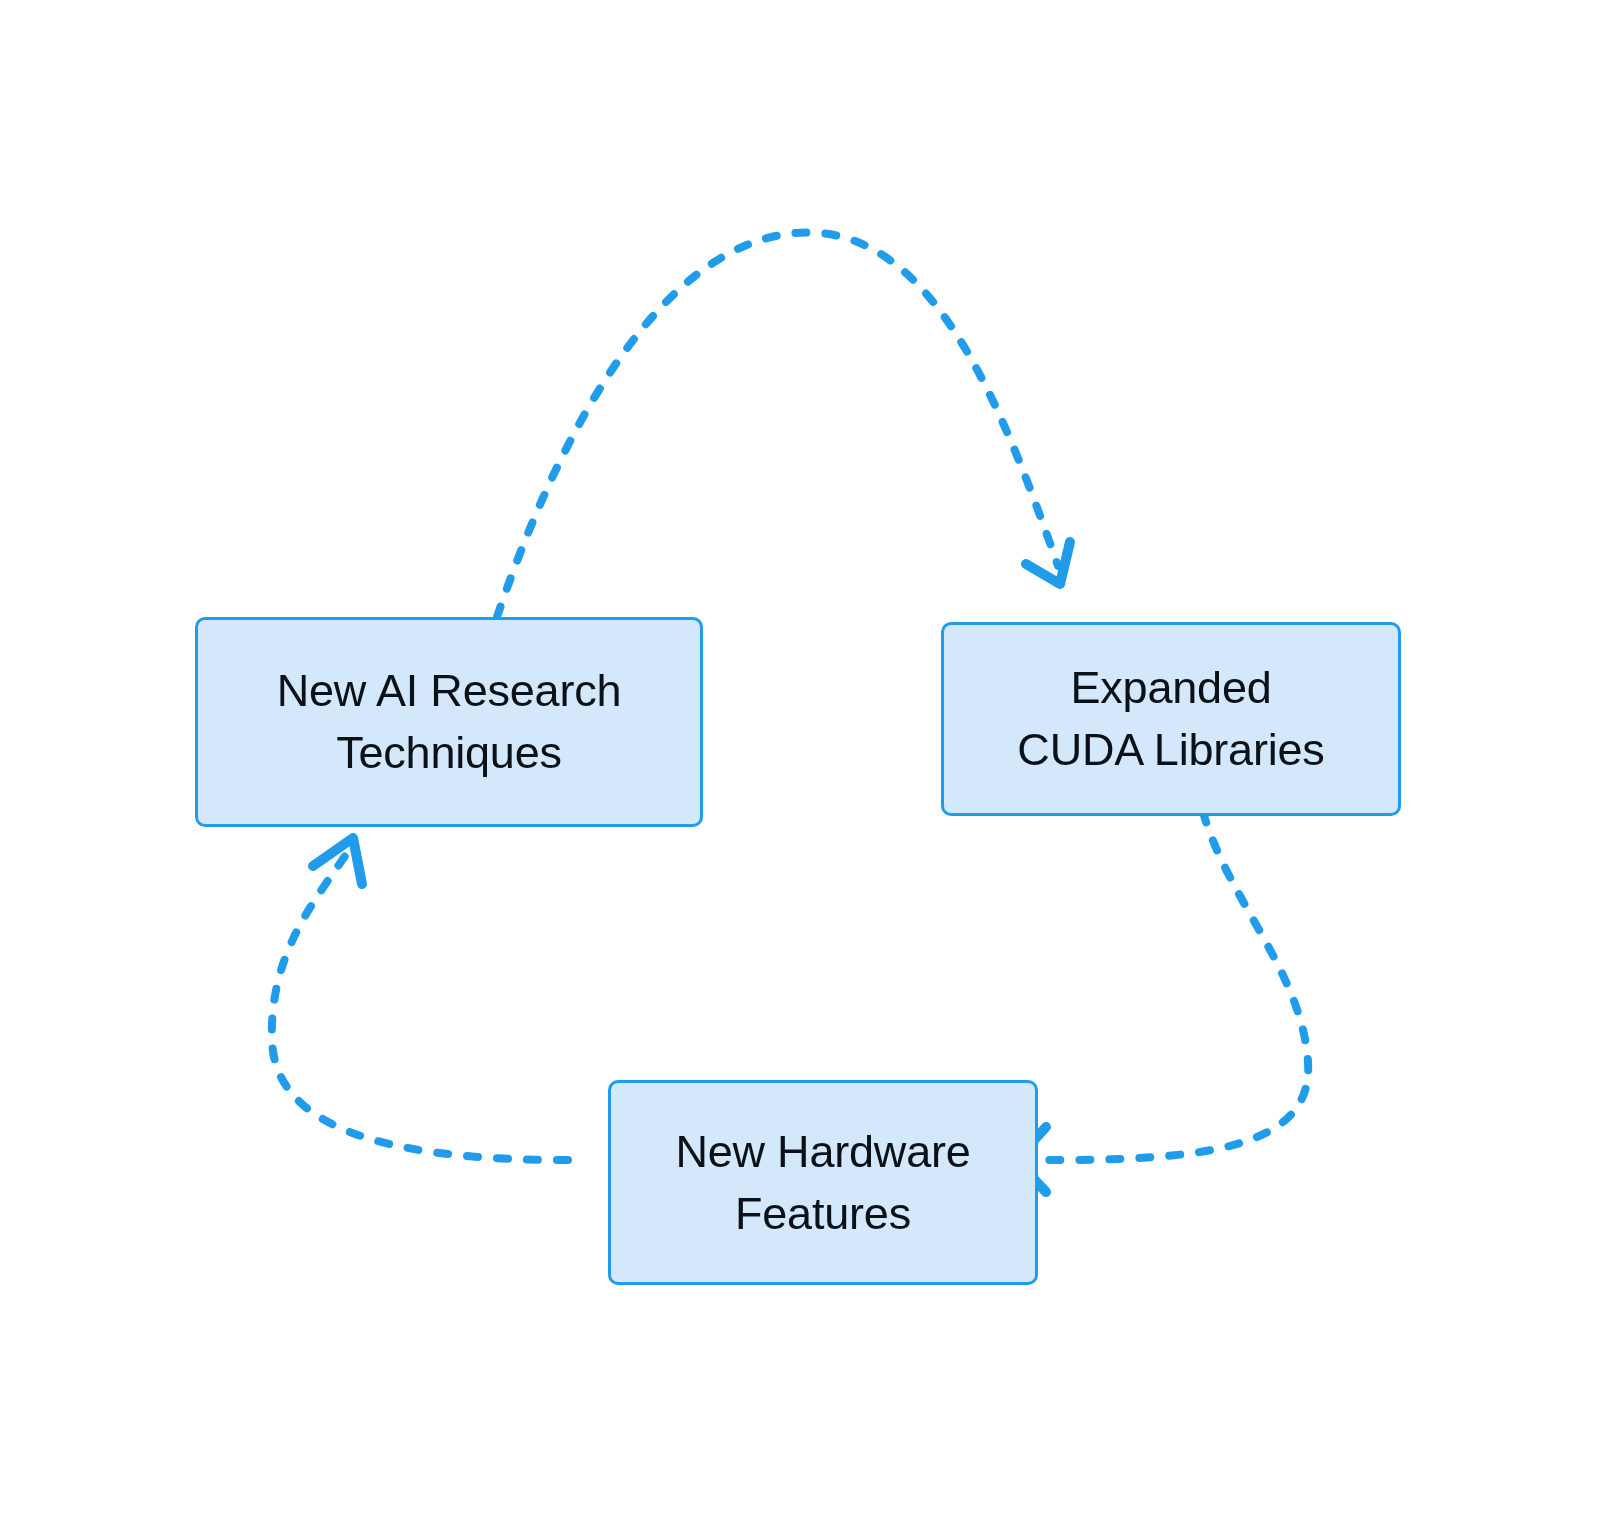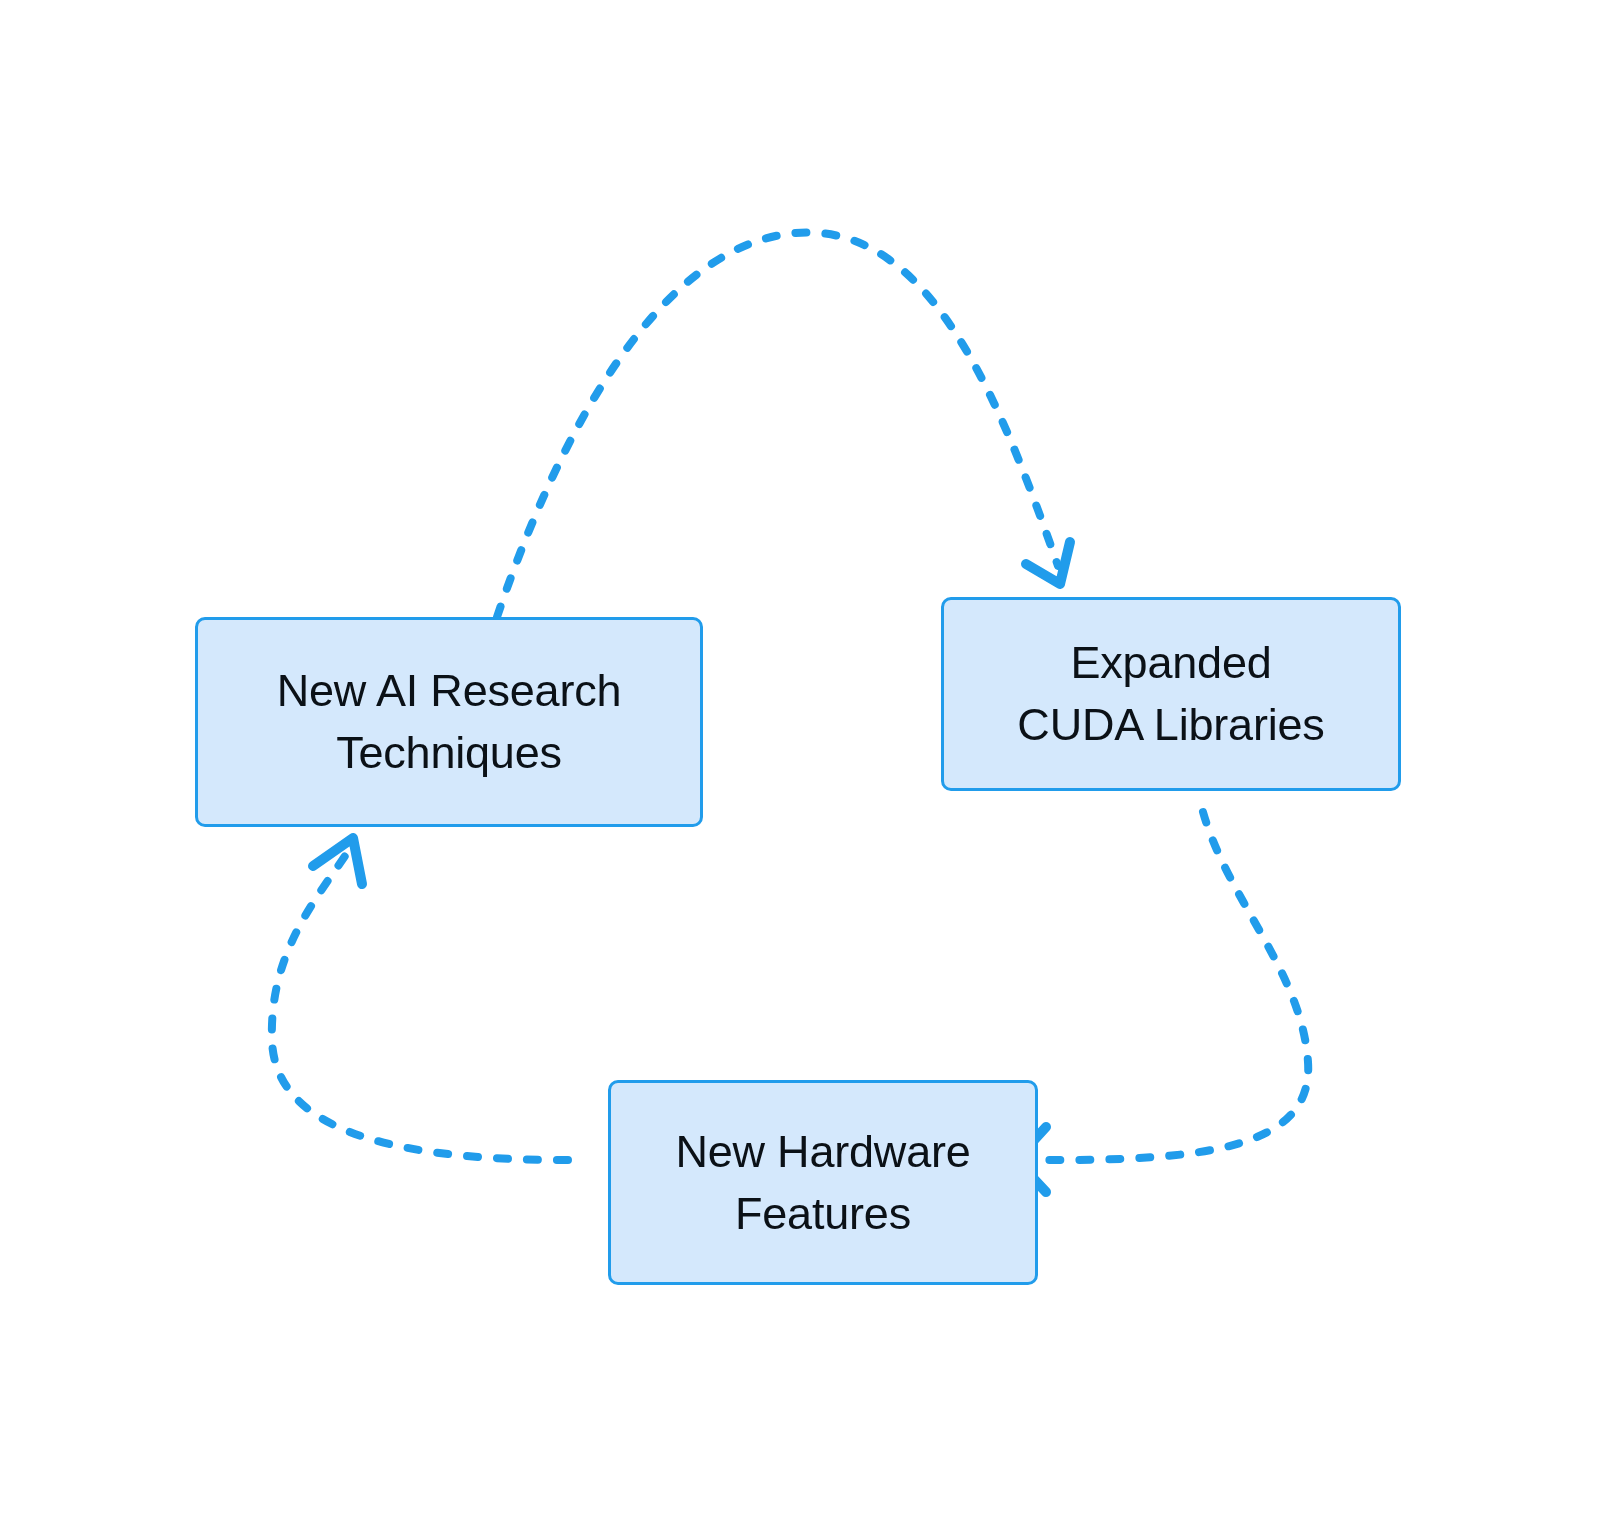--- a/index.html
+++ b/index.html
@@ -45,21 +45,21 @@
     z-index: 2;
   }
   #node-research {
     left: 195px;
     top: 617px;
     width: 508px;
     height: 210px;
   }
   #node-libraries {
     left: 941px;
-    top: 597px;
+    top: 622px;
     width: 460px;
     height: 194px;
   }
   #node-hardware {
     left: 570px;
     top: 1080px;
     width: 430px;
     height: 205px;
     margin-left: 38px;
   }

